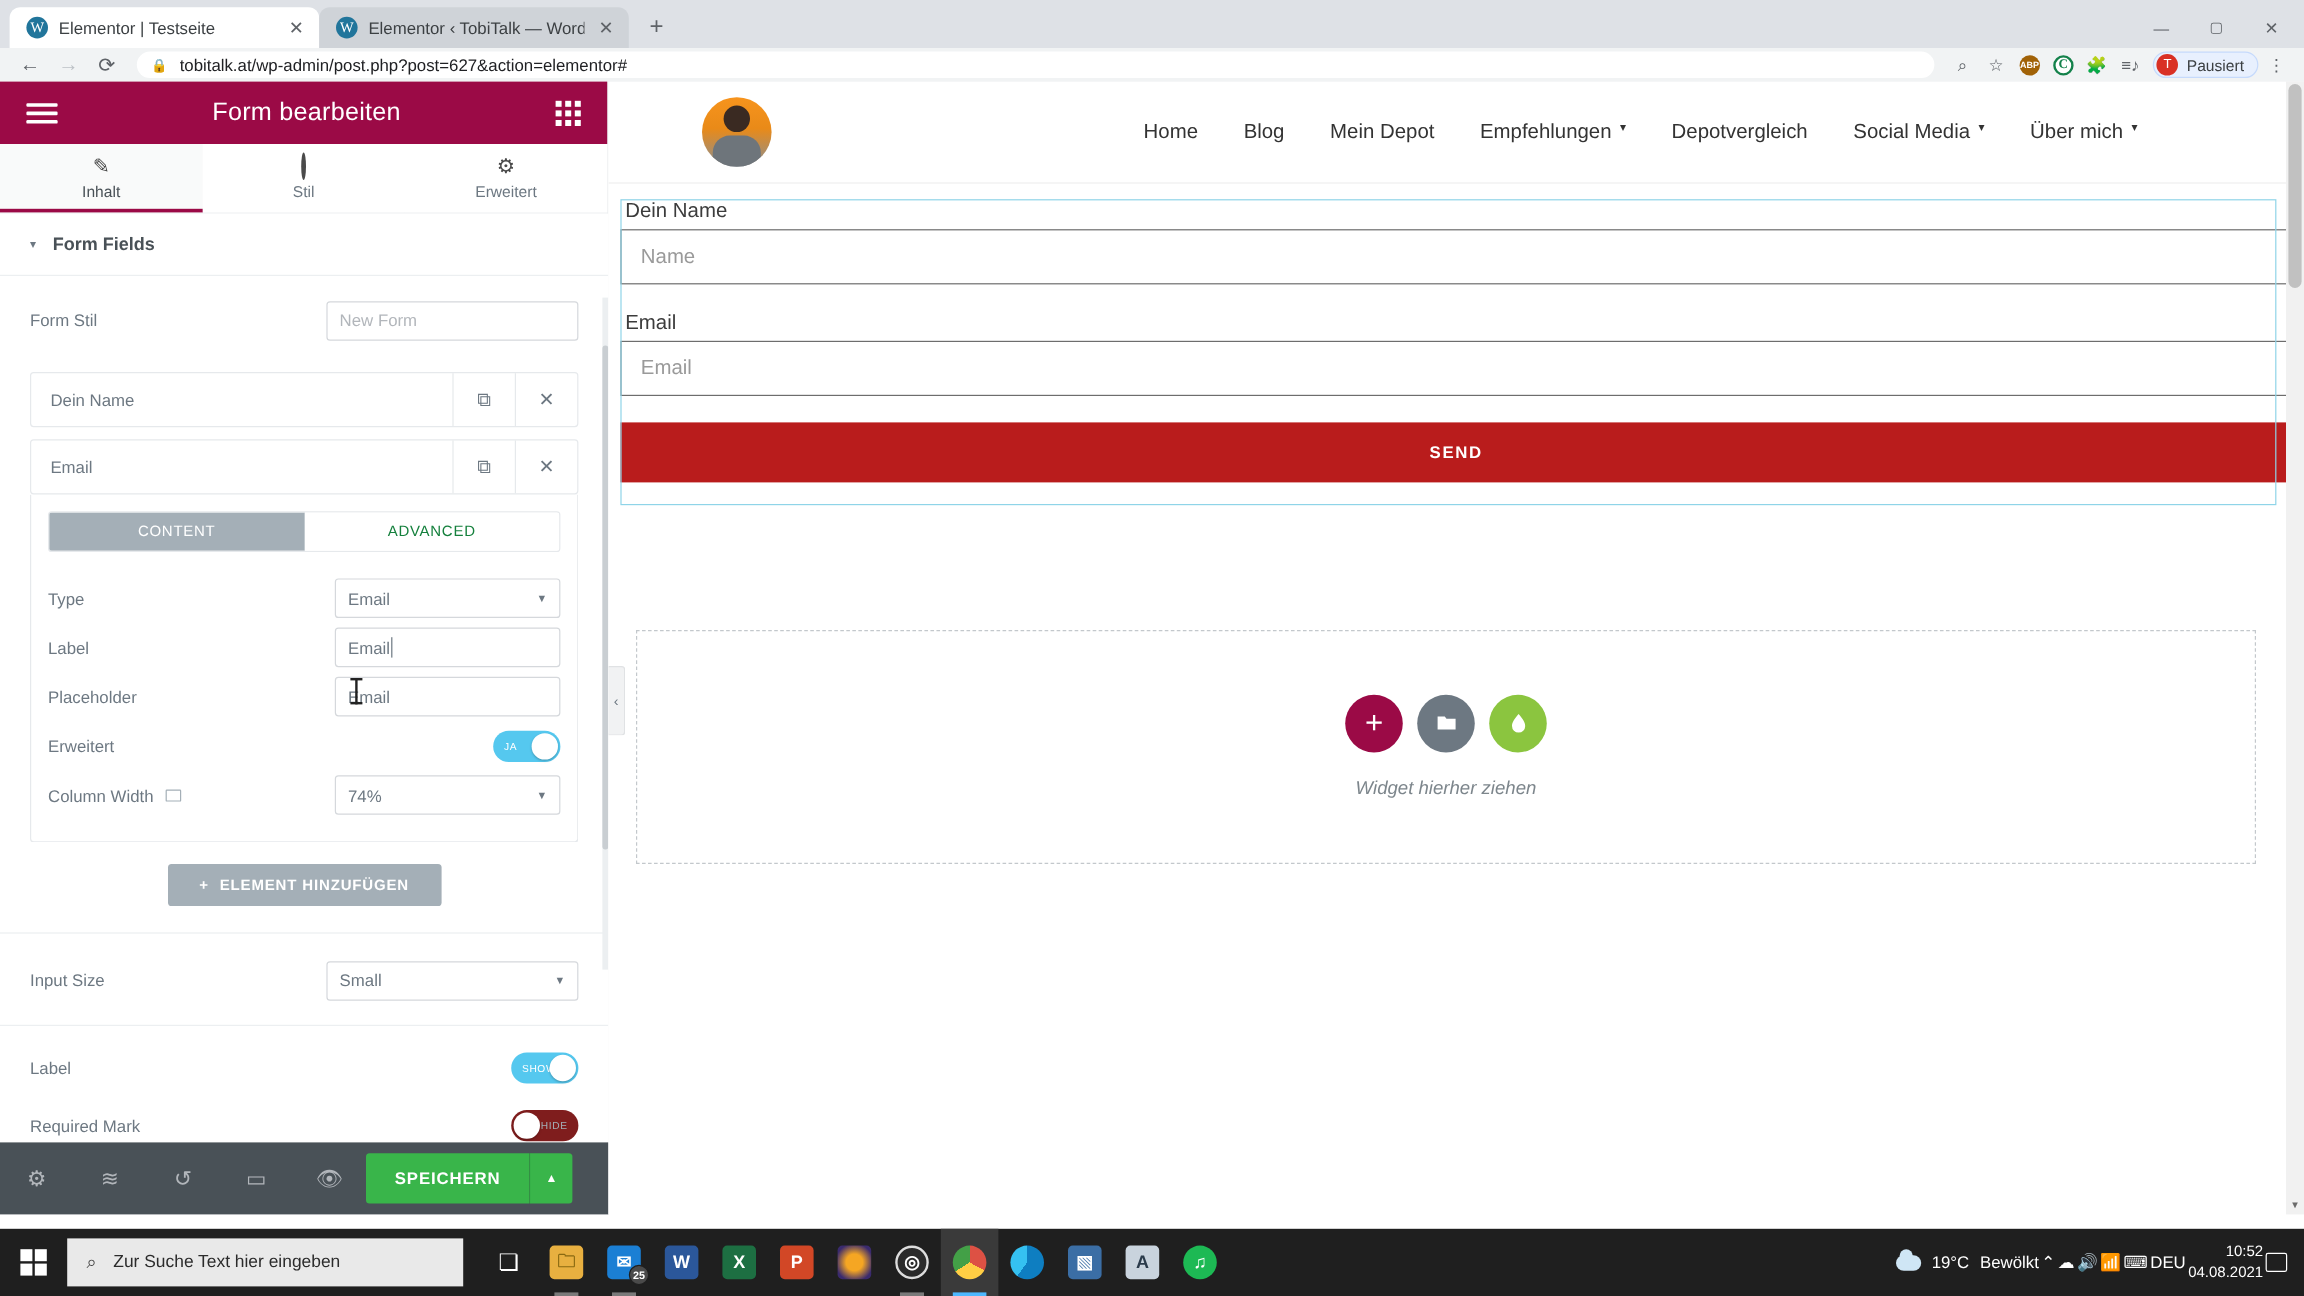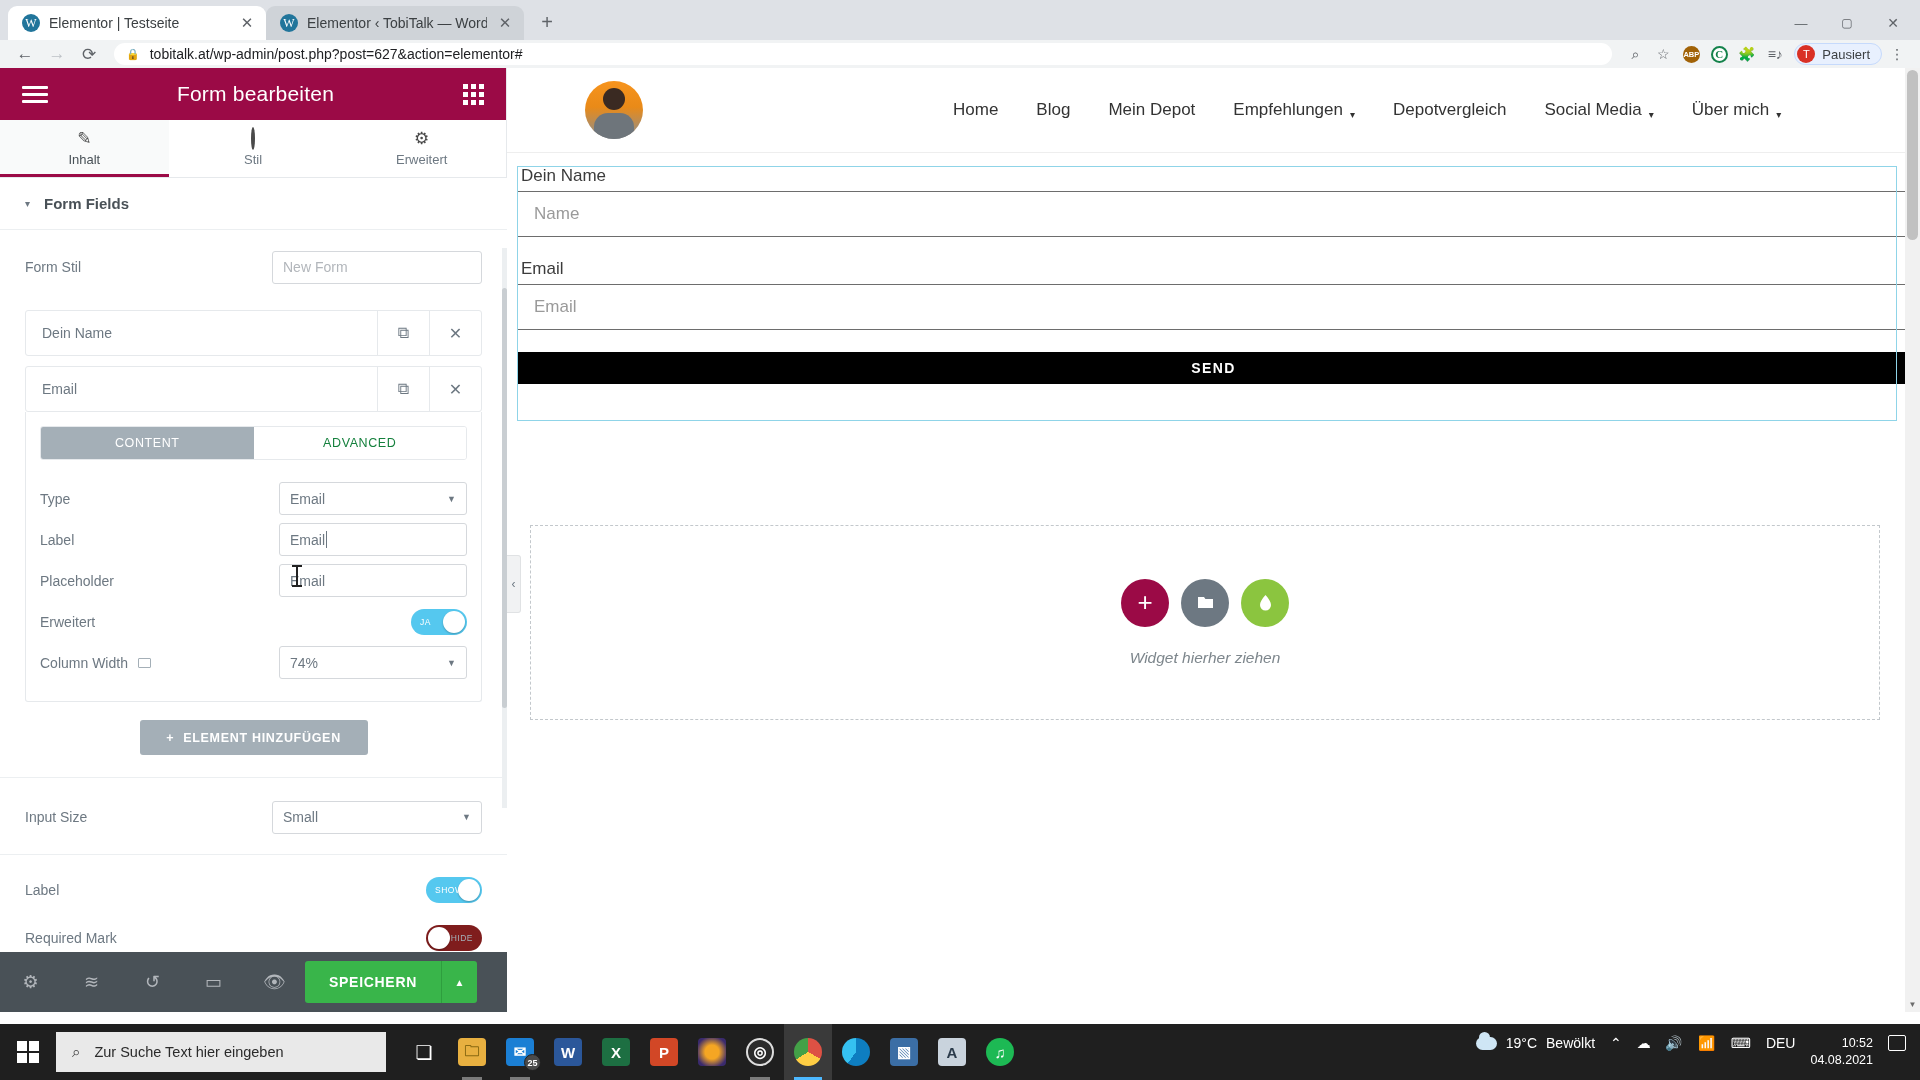--- a/index.html
+++ b/index.html
@@ -137,28 +137,28 @@
   .preview { position:absolute; left:507px; top:68px; width:1413px; height:944px; background:#fff; overflow:hidden; }
   .site-nav { height:85px; display:flex; align-items:center; padding:0 0 0 78px; border-bottom:1px solid #eee; }
   .avatar { width:58px; height:58px; border-radius:50%; overflow:hidden; flex:none;
             background:linear-gradient(180deg,#f7941d 0%,#e98a18 45%,#8a8f94 100%); position:relative; }
   .avatar::before { content:""; position:absolute; left:50%; top:7px; width:22px; height:22px;
                     border-radius:50%; background:#3a2a22; transform:translateX(-50%); }
   .avatar::after { content:""; position:absolute; left:50%; bottom:0; width:40px; height:26px;
                    border-radius:14px 14px 0 0; background:#6e757b; transform:translateX(-50%); }
   .site-menu { display:flex; align-items:center; gap:38px; margin-left:310px;
                font-family:"Liberation Sans", sans-serif; }
-  .site-menu a { font-size:17px; color:#333333; text-decoration:none; display:flex; align-items:flex-end; gap:7px; }
+  .site-menu a { font-size:17px; color:#333333; text-decoration:none; display:flex; align-items:flex-start; gap:7px; }
   .site-menu .dd { font-size:10px; color:#333; }
 
   .form-area { padding:13px 0 0 0; }
   .f-label { font-size:17px; color:#3c3c3c; padding:0 14px; margin-bottom:5px; }
   .f-input { margin:0 10px 22px 10px; height:46px; border:1px solid #6d6d6d; display:flex;
              align-items:center; padding:0 16px; font-size:17px; color:#9a9a9a; background:#fff; }
-  .f-send { margin:12px 10px; height:32px; background:#000000; color:#fff; display:flex;
+  .f-send { margin:12px 10px; height:50px; background:#b91c1c; color:#fff; display:flex;
             align-items:center; justify-content:center; font-size:14px; font-weight:bold; letter-spacing:1.4px; }
   .form-outline { position:absolute; left:10px; top:98px; width:1380px; height:255px;
                   border:1px solid #8fd4e8; pointer-events:none; }
 
   .drop-zone { position:absolute; left:530px; top:525px; width:1350px; height:195px;
                border:1px dashed #c3c8cc; }
   .dz-inner { position:absolute; left:0; right:0; top:0; bottom:0; display:flex;
               flex-direction:column; align-items:center; justify-content:center; gap:22px; }
   .dz-circles { display:flex; gap:12px; }
   .dz-circ { width:48px; height:48px; border-radius:50%; display:flex; align-items:center;
@@ -195,21 +195,21 @@
   .tb-items { display:flex; align-items:center; gap:0; margin-left:14px; }
   .tb-item { width:48px; height:56px; display:flex; align-items:center; justify-content:center; position:relative; }
   .tb-item.active { background:#3a3a3a; }
   .tb-item.active::after { content:""; position:absolute; bottom:0; left:10px; right:10px; height:3px; background:#4db8ff; }
   .tb-item.running::after { content:""; position:absolute; bottom:0; left:14px; right:14px; height:3px; background:#7a7a7a; }
   .ic { width:28px; height:28px; border-radius:4px; display:flex; align-items:center;
         justify-content:center; font-size:15px; font-weight:bold; color:#fff; position:relative; }
   .badge { position:absolute; right:-7px; bottom:-5px; width:17px; height:17px; border-radius:50%;
            background:#4a4a4a; color:#fff; font-size:9px; display:flex; align-items:center;
            justify-content:center; border:1px solid #1f1f1f; }
-  .tray { margin-left:auto; display:flex; align-items:flex-start; gap:15px; padding-right:14px; color:#fff; }
+  .tray { margin-left:auto; display:flex; align-items:center; gap:2px; padding-right:14px; color:#fff; }
   .tray .weather { display:flex; align-items:center; gap:9px; font-size:14px; }
   .cloud { width:21px; height:13px; background:#cfe6f5; border-radius:8px; position:relative; }
   .cloud::before { content:""; position:absolute; left:3px; top:-5px; width:11px; height:11px;
                    border-radius:50%; background:#cfe6f5; }
   .tray-ico { font-size:14px; color:#fff; }
   .clock { text-align:right; font-size:12.5px; line-height:1.35; }
   .notif { width:18px; height:16px; border:1.6px solid #fff; border-radius:2px; position:relative; }
 
   .cursor { position:absolute; left:296px; top:565px; width:2px; height:22px; background:#222; }
   .cursor::before, .cursor::after { content:""; position:absolute; left:-4px; width:10px; height:2px; background:#222; }

